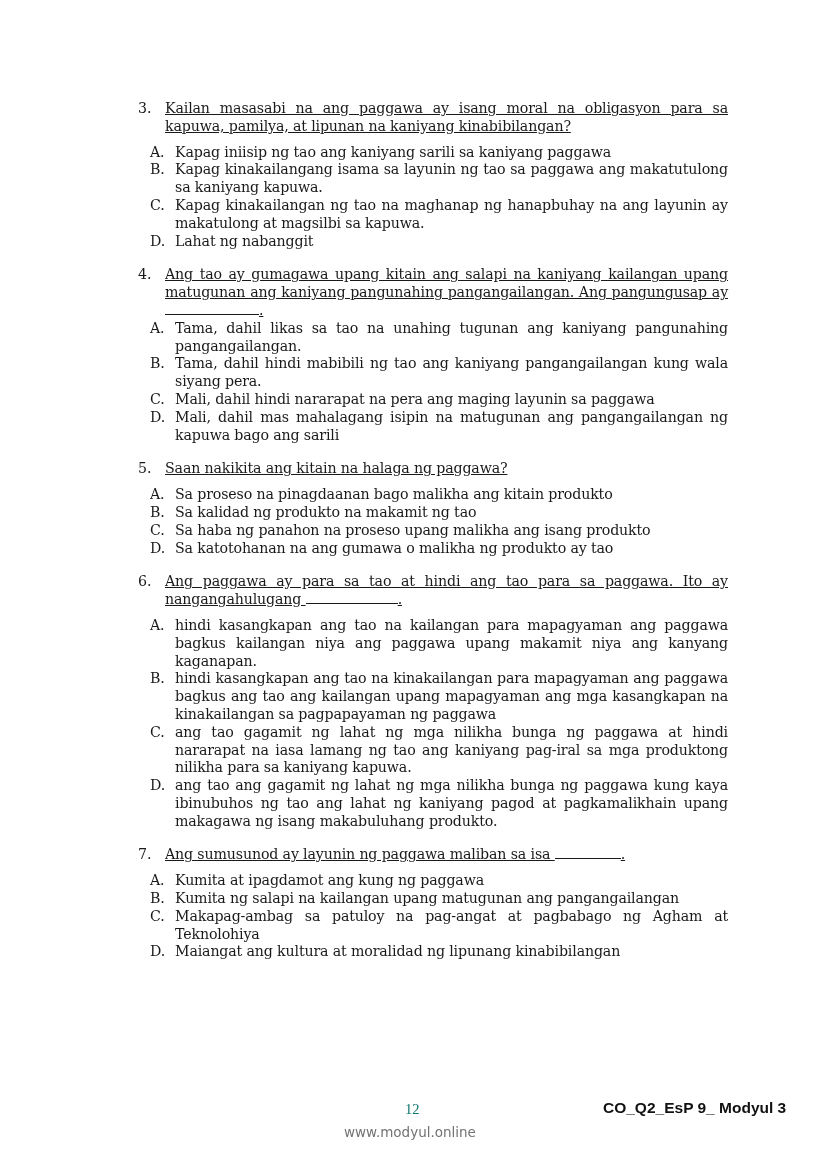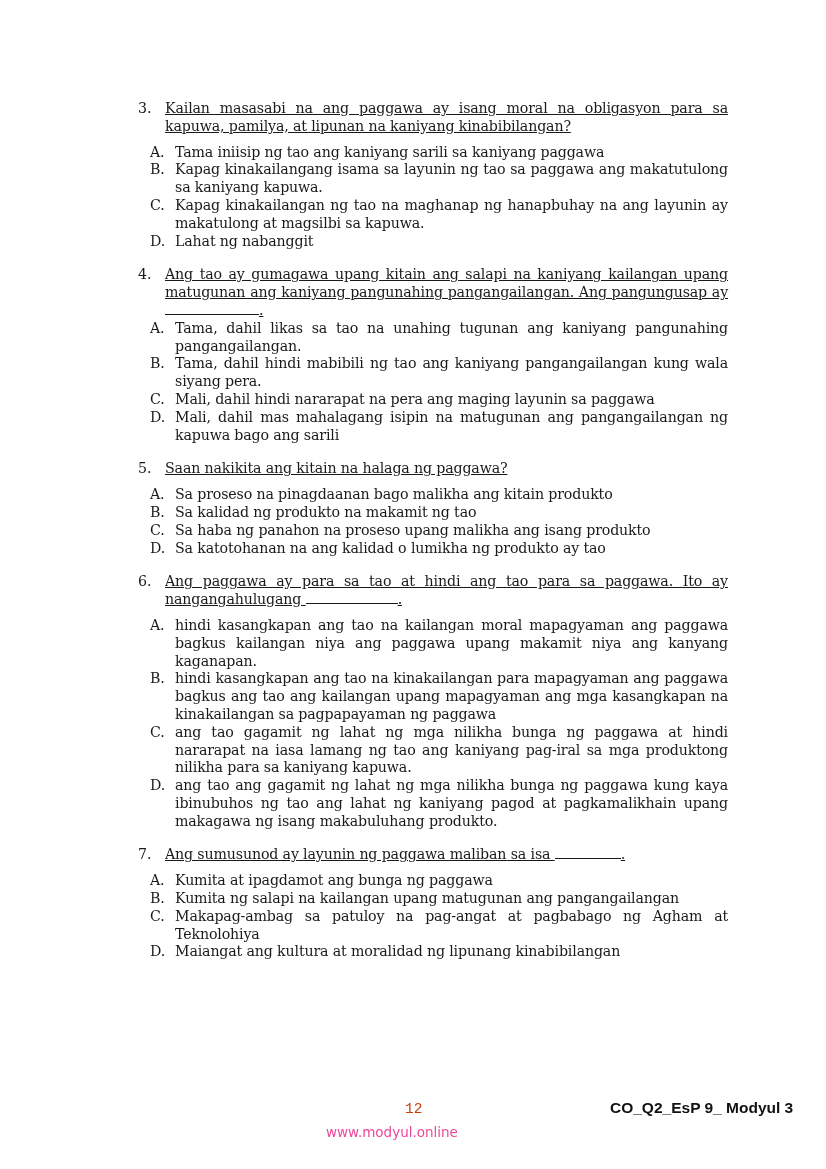--- a/index.html
+++ b/index.html
@@ -19,46 +19,46 @@
   .q4 .options { margin-top: 0; }
   .option { display: flex; }
   .opt-letter { width: 25px; flex: 0 0 25px; }
   .opt-text { flex: 1; text-align: justify; text-align-last: left; }
   .blank { display: inline-block; border-bottom: 1px solid #1a1a1a; height: 12px; vertical-align: baseline; }
   .blank.b4 { width: 94px; }
   .blank.b6 { width: 92px; }
   .blank.b7 { width: 66px; }
   .footer-page {
     position: absolute; left: 405px; top: 1101px;
-    font-family: Liberation Mono, monospace; font-size: 14.5px; color: #c2410c;
+    font-family: Liberation Serif, serif; font-size: 14.5px; color: #0f766e;
   }
   .footer-code {
     position: absolute; left: 603px; top: 1099px;
-    font-family: "Liberation Sans", "DejaVu Sans", sans-serif; font-weight: bold; font-size: 15.5px; color: #111; margin-left: 7px;
+    font-family: "Liberation Sans", "DejaVu Sans", sans-serif; font-weight: bold; font-size: 15.5px; color: #111;
   }
   .watermark {
-    position: absolute; left: 326px; top: 1124px;
-    font-family: "DejaVu Sans", "Liberation Sans", sans-serif; font-size: 13.5px; color: #ec4899;
+    position: absolute; left: 344px; top: 1124px;
+    font-family: "DejaVu Sans", "Liberation Sans", sans-serif; font-size: 13.5px; color: #737373;
   }
 </style>
 </head>
 <body>
 
 <div class="page">
   <div class="content">
 
     <div class="question q3">
       <div class="q-stem">
         <span class="q-num">3.</span>
         <span class="q-text">Kailan masasabi na ang paggawa ay isang moral na obligasyon para sa kapuwa, pamilya, at lipunan na kaniyang kinabibilangan?</span>
       </div>
       <div class="options">
         <div class="option">
           <span class="opt-letter">A.</span>
-          <span class="opt-text">Tama iniisip ng tao ang kaniyang sarili sa kaniyang paggawa</span>
+          <span class="opt-text">Kapag iniisip ng tao ang kaniyang sarili sa kaniyang paggawa</span>
         </div>
         <div class="option">
           <span class="opt-letter">B.</span>
           <span class="opt-text">Kapag kinakailangang isama sa layunin ng tao sa paggawa ang makatutulong sa kaniyang kapuwa.</span>
         </div>
         <div class="option">
           <span class="opt-letter">C.</span>
           <span class="opt-text">Kapag kinakailangan ng tao na maghanap ng hanapbuhay na ang layunin ay makatulong at magsilbi sa kapuwa.</span>
         </div>
         <div class="option">
@@ -106,34 +106,34 @@
         <div class="option">
           <span class="opt-letter">B.</span>
           <span class="opt-text">Sa kalidad ng produkto na makamit ng tao</span>
         </div>
         <div class="option">
           <span class="opt-letter">C.</span>
           <span class="opt-text">Sa haba ng panahon na proseso upang malikha ang isang produkto</span>
         </div>
         <div class="option">
           <span class="opt-letter">D.</span>
-          <span class="opt-text">Sa katotohanan na ang kalidad o lumikha ng produkto ay tao</span>
+          <span class="opt-text">Sa katotohanan na ang gumawa o malikha ng produkto ay tao</span>
         </div>
       </div>
     </div>
 
     <div class="question q6">
       <div class="q-stem">
         <span class="q-num">6.</span>
         <span class="q-text"><span>Ang paggawa ay para sa tao at hindi ang tao para sa paggawa. Ito ay nangangahulugang </span><span class="blank b6"></span><span>.</span></span>
       </div>
       <div class="options">
         <div class="option">
           <span class="opt-letter">A.</span>
-          <span class="opt-text">hindi kasangkapan ang tao na kailangan moral mapagyaman ang paggawa bagkus kailangan niya ang paggawa upang makamit niya ang kanyang kaganapan.</span>
+          <span class="opt-text">hindi kasangkapan ang tao na kailangan para mapagyaman ang paggawa bagkus kailangan niya ang paggawa upang makamit niya ang kanyang kaganapan.</span>
         </div>
         <div class="option">
           <span class="opt-letter">B.</span>
           <span class="opt-text">hindi kasangkapan ang tao na kinakailangan para mapagyaman ang paggawa bagkus ang tao ang kailangan upang mapagyaman ang mga kasangkapan na kinakailangan sa pagpapayaman ng paggawa</span>
         </div>
         <div class="option">
           <span class="opt-letter">C.</span>
           <span class="opt-text">ang tao gagamit ng lahat ng mga nilikha bunga ng paggawa at hindi nararapat na iasa lamang ng tao ang kaniyang pag-iral sa mga produktong nilikha para sa kaniyang kapuwa.</span>
         </div>
         <div class="option">
@@ -144,21 +144,21 @@
     </div>
 
     <div class="question q7">
       <div class="q-stem">
         <span class="q-num">7.</span>
         <span class="q-text"><span>Ang sumusunod ay layunin ng paggawa maliban sa isa </span><span class="blank b7"></span><span>.</span></span>
       </div>
       <div class="options">
         <div class="option">
           <span class="opt-letter">A.</span>
-          <span class="opt-text">Kumita at ipagdamot ang bunga ng paggawa</span>
+          <span class="opt-text">Kumita at ipagdamot ang kung ng paggawa</span>
         </div>
         <div class="option">
           <span class="opt-letter">B.</span>
           <span class="opt-text">Kumita ng salapi na kailangan upang matugunan ang pangangailangan</span>
         </div>
         <div class="option">
           <span class="opt-letter">C.</span>
           <span class="opt-text">Makapag-ambag sa patuloy na pag-angat at pagbabago ng Agham at Teknolohiya</span>
         </div>
         <div class="option">

